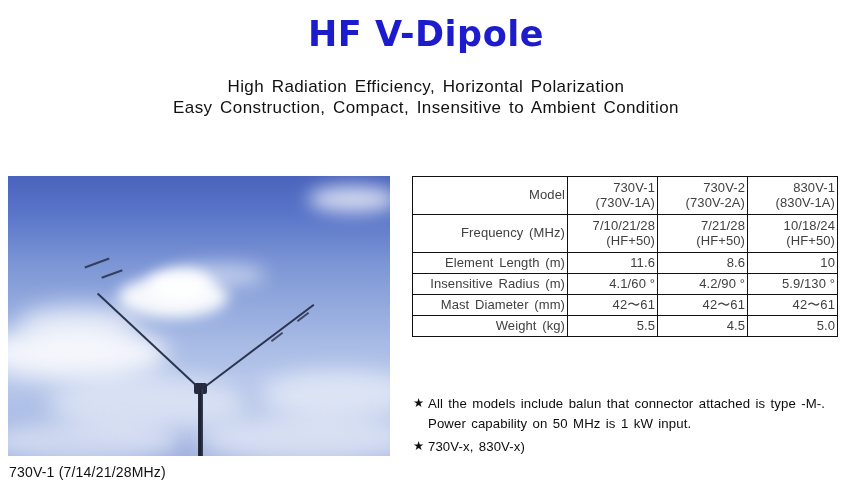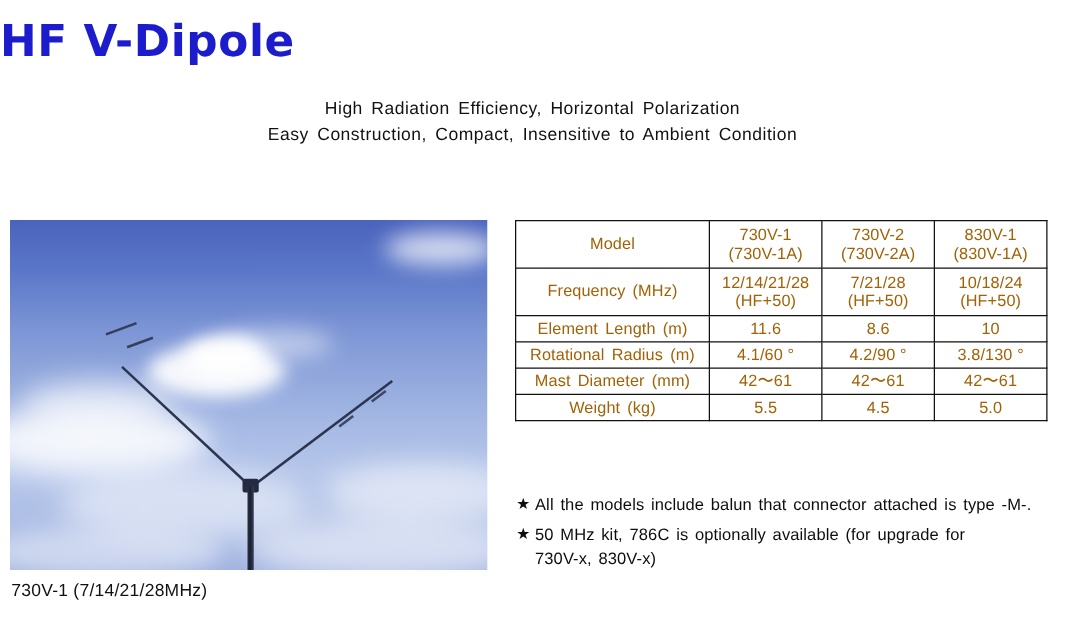--- a/index.html
+++ b/index.html
@@ -15,36 +15,36 @@
     font-family: "Liberation Sans", sans-serif;
     color: #000000;
   }
 
   
   #page-title {
     position: absolute;
     top: 14px;
     left: 0;
     width: 852px;
-    text-align: left;
+    text-align: center;
     font-size: 35px;
     font-weight: bold;
     color: #1c1ccc;
     letter-spacing: 0.5px;
     font-family: "DejaVu Sans", sans-serif;
   }
   #subtitle-block {
     position: absolute;
     top: 76px;
     left: 0;
     width: 852px;
     text-align: center;
   }
   .subtitle-line {
-    font-size: 14px;
+    font-size: 17px;
     line-height: 21px;
     color: #111111;
     letter-spacing: 0.4px;
     word-spacing: 2.5px;
   }
 
   
   #photo-wrap {
     position: absolute;
     left: 8px;
@@ -119,25 +119,25 @@
     position: absolute;
     left: 412px;
     top: 176px;
     width: 406px;
     border-collapse: collapse;
     table-layout: fixed;
     font-size: 13px;
   }
   #spec-table td {
     border: 1px solid #111111;
-    text-align: center;
+    text-align: right;
     vertical-align: middle;
     padding: 2px 2px;
     line-height: 14.5px;
-    color: #a16207;
+    color: #404040;
     letter-spacing: 0.1px;
   }
   #spec-table td.label {
     width: 150px;
     word-spacing: 2px;
   }
   #spec-table td.val { width: 85px; }
   .r-tall { height: 38px; }
   .r-short { height: 21px; margin-top: 28px; }
   .sub { display: block; }
@@ -225,21 +225,21 @@
         <span class="sub">830V-1</span>
         <span class="sub">(830V-1A)</span>
       </td>
     </tr>
 
     <tr class="r-tall">
       <td class="label">
         <span class="sub">Frequency  (MHz)</span>
       </td>
       <td class="val">
-        <span class="sub">12/14/21/28</span>
+        <span class="sub">7/10/21/28</span>
         <span class="sub">(HF+50)</span>
       </td>
       <td class="val">
         <span class="sub">7/21/28</span>
         <span class="sub">(HF+50)</span>
       </td>
       <td class="val">
         <span class="sub">10/18/24</span>
         <span class="sub">(HF+50)</span>
       </td>
@@ -256,30 +256,30 @@
       <td class="val">
         <span class="sub">8.6</span>
       </td>
       <td class="val">
         <span class="sub">10</span>
       </td>
     </tr>
 
     <tr class="r-short">
       <td class="label">
-        <span class="sub">Rotational  Radius  (m)</span>
+        <span class="sub">Insensitive  Radius  (m)</span>
       </td>
       <td class="val">
         <span class="sub">4.1/60 °</span>
       </td>
       <td class="val">
         <span class="sub">4.2/90 °</span>
       </td>
       <td class="val">
-        <span class="sub">3.8/130 °</span>
+        <span class="sub">5.9/130 °</span>
       </td>
     </tr>
 
     <tr class="r-short">
       <td class="label">
         <span class="sub">Mast  Diameter  (mm)</span>
       </td>
       <td class="val">
         <span class="sub">42〜61</span>
       </td>
@@ -305,19 +305,19 @@
         <span class="sub">5.0</span>
       </td>
     </tr>
   </tbody>
 </table>
 
 <div id="notes">
   <div class="note">
     <span class="star">★</span>
     <span class="cont">All the models include balun that connector attached is type -M-.</span>
+    <span class="cont">Power capability on 50 MHz is 1 kW input.</span>
   </div>
   <div class="note">
     <span class="star">★</span>
-    <span class="cont">50 MHz kit, 786C is optionally available (for upgrade for</span>
     <span class="cont">730V-x, 830V-x)</span>
   </div>
 </div>
 
 </body></html>

